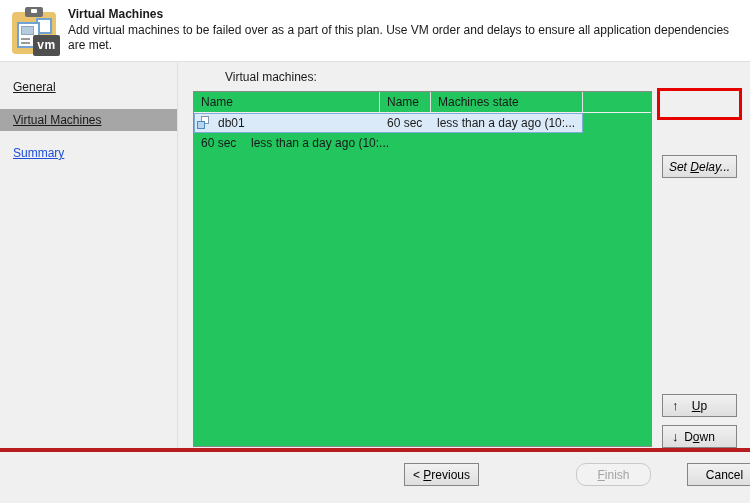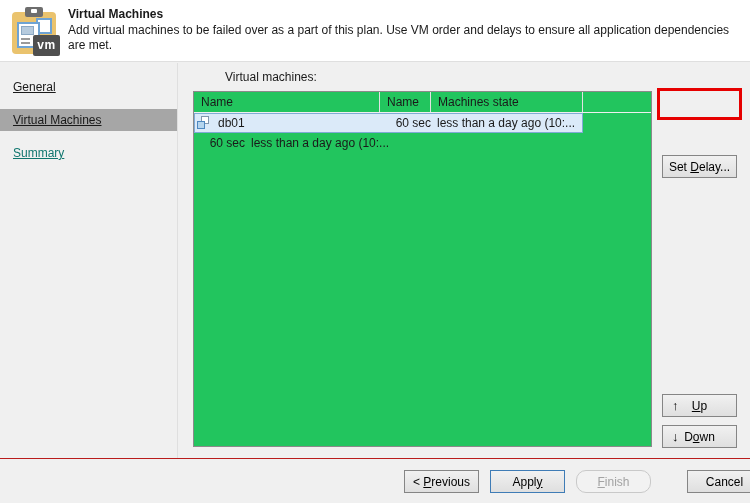--- a/index.html
+++ b/index.html
@@ -20,52 +20,52 @@
   .vmicon .win-back { position:absolute; left:26px; top:11px; width:16px; height:16px; background:#fff; border:2px solid var(--icon_blue,#6ea3d4); }
   .vmicon .win-front { position:absolute; left:7px; top:15px; width:23px; height:26px; background:#fff; border:2px solid var(--icon_blue,#6ea3d4); }
   .vmicon .screen { position:absolute; left:2px; top:2px; width:13px; height:9px; background:#b6cbde; border:1px solid #8aa8c4; }
   .vmicon .line { position:absolute; left:2px; height:2px; width:9px; background:#9a9a9a; }
   .vmicon .badge { position:absolute; right:-2px; bottom:0; width:27px; height:21px; background:var(--icon_badge_bg,#4f4f4f); color:#fff; font-weight:bold; font-size:12px; line-height:21px; text-align:center; border-radius:2px; letter-spacing:0.5px; }
   
   .content { position:absolute; top:63px; left:0; right:0; bottom:45px; }
   .sidebar { position:absolute; left:0; top:0; bottom:0; width:178px; border-right:1px solid #dfdfdf; padding-top:13px; }
   .step { height:22px; line-height:22px; padding-left:13px; margin-bottom:11px; cursor:default;text-decoration:underline; }
   .step.selected { background:var(--sidebar_selected_bg,#a6a6a6); }
-  .step.disabled { color:#0f766e; }
+  .step.disabled { color:#1d4ed8; }
   .main { position:absolute; left:179px; top:0; right:0; bottom:0; }
   .list-label { position:absolute; left:14px; top:7px;margin-left:32px; }
   
   .vmtable { position:absolute; left:14px; top:28px; width:459px; height:356px; background:#22c55e; border:1px solid #8a8a8a; overflow:hidden; }
   .thead { display:flex; height:21px; line-height:20px; border-bottom:1px solid #efefef; }
   .th { padding-left:7px; border-right:1px solid #e2e2e2; white-space:nowrap; overflow:hidden; }
   .th-name { width:186px; } .th-delay { width:51px; } .th-replica { width:152px; }
   .th-filler { flex:1; border-right:none; }
   .trow { display:flex; width:389px; height:20px; line-height:19px; align-items:center; }
   .trow.selected { background:var(--row_selected_bg,#dbeaf9); outline:1px solid var(--row_selected_border,#7fabd6); outline-offset:-1px; }
   .cell-name { width:186px; display:flex; align-items:center; padding-left:3px; white-space:nowrap; overflow:hidden; }
-  .cell-delay { width:51px; padding-left:7px; white-space:nowrap;text-align:right; }
+  .cell-delay { width:51px; padding-left:7px; white-space:nowrap; }
   .cell-replica { width:152px; padding-left:6px; white-space:nowrap; overflow:hidden; }
   .rowicon { position:relative; width:15px; height:15px; margin-right:6px; flex:none; }
   .rowicon .ri-back { position:absolute; left:4px; top:0; width:8px; height:8px; border:1px solid #8096ad; background:#fff; }
   .rowicon .ri-front { position:absolute; left:0; top:5px; width:8px; height:8px; border:1px solid #4e88c0; background:#b5d5ee; }
   
   .btn {
     position:absolute; width:75px; height:23px; font-family:inherit; font-size:12px; color:#000;
     background:linear-gradient(#f1f1f1,#dfdfdf); border:1px solid #858585; text-align:center; line-height:20px; cursor:pointer;
   }
   .accel { text-decoration:underline; }
   .annotation { position:absolute; left:478px; top:25px; width:85px; height:32px; border:3px solid var(--annotation_red,#e60000); pointer-events:none; }
   #btn-add    { left:483px; top:30px; }
   #btn-remove { left:483px; top:61px; }
-  #btn-setdelay { left:483px; top:92px; }
+  #btn-setdelay { left:483px; top:92px;font-style:italic; }
   #btn-up   { left:483px; top:331px; }
   #btn-down { left:483px; top:362px; }
   .arrow { position:absolute; left:9px; top:1px; font-weight:bold; font-size:13px; }
   
-  .footer { position:absolute; left:0; right:0; bottom:0; height:45px; border-top:1px solid #b91c1c; background:#f0f0f0; }
+  .footer { position:absolute; left:0; right:0; bottom:0; height:55px; border-top:4px solid #b91c1c; background:#f0f0f0; }
   .footer .btn { top:11px; }
   #btn-previous { left:404px; }
   #btn-apply { left:490px; border-color:var(--apply_border,#3f7cb6); }
   #btn-finish { left:576px; color:#a3a3a3; border-color:#c9c9c9; background:#f2f2f2; cursor:default;border-radius:10px; }
   #btn-cancel { left:687px; }
 </style>
 </head>
 <body>
 
 <div class="window">
@@ -131,18 +131,17 @@
       <button class="btn" id="btn-setdelay"><span>Set </span><span class="accel">D</span><span>elay...</span></button>
 
       <button class="btn" id="btn-up"><span class="arrow">↑</span><span></span><span class="accel">U</span><span>p</span></button>
 
       <button class="btn" id="btn-down"><span class="arrow">↓</span><span>D</span><span class="accel">o</span><span>wn</span></button>
     </div>
   </div>
 
   <div class="footer">
     <button class="btn" id="btn-previous"><span>&lt; </span><span class="accel">P</span><span>revious</span></button>
-    <button class="btn" id="btn-apply"><span>Appl</span><span class="accel">y</span><span></span></button>
     <button class="btn" id="btn-finish" disabled=""><span></span><span class="accel">F</span><span>inish</span></button>
     <button class="btn" id="btn-cancel">Cancel</button>
   </div>
 
 </div>
 
 </body></html>

